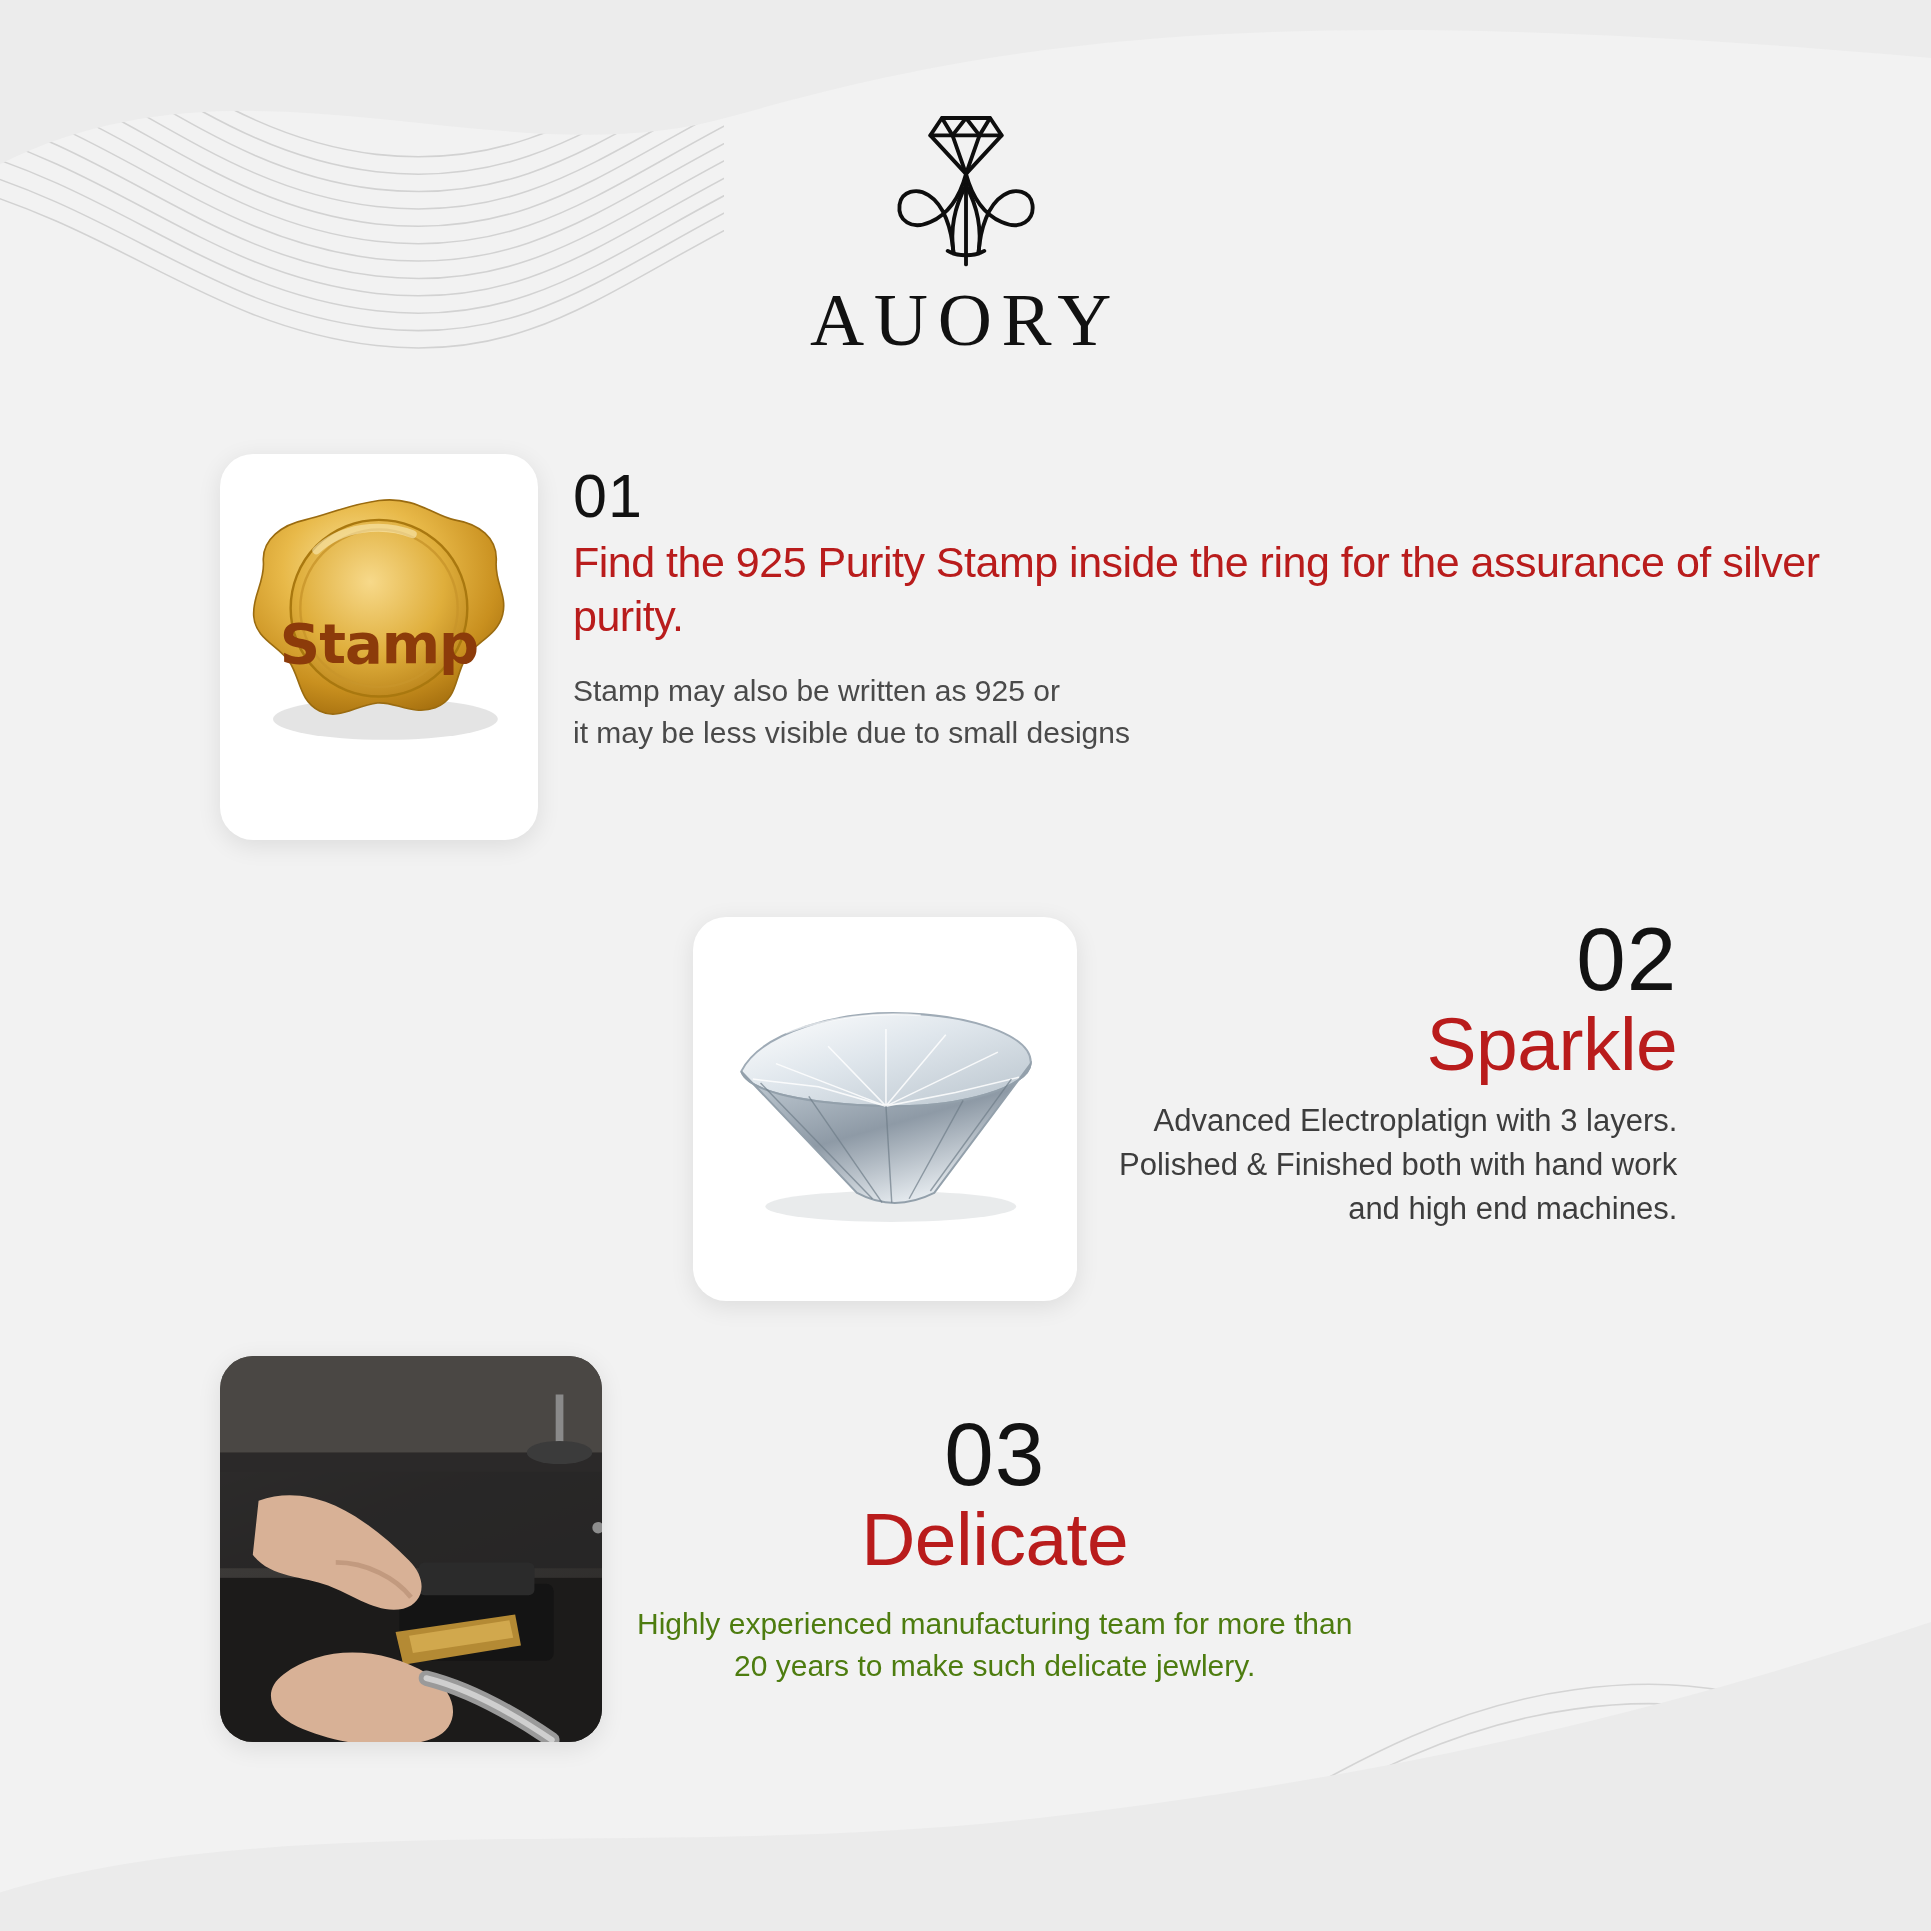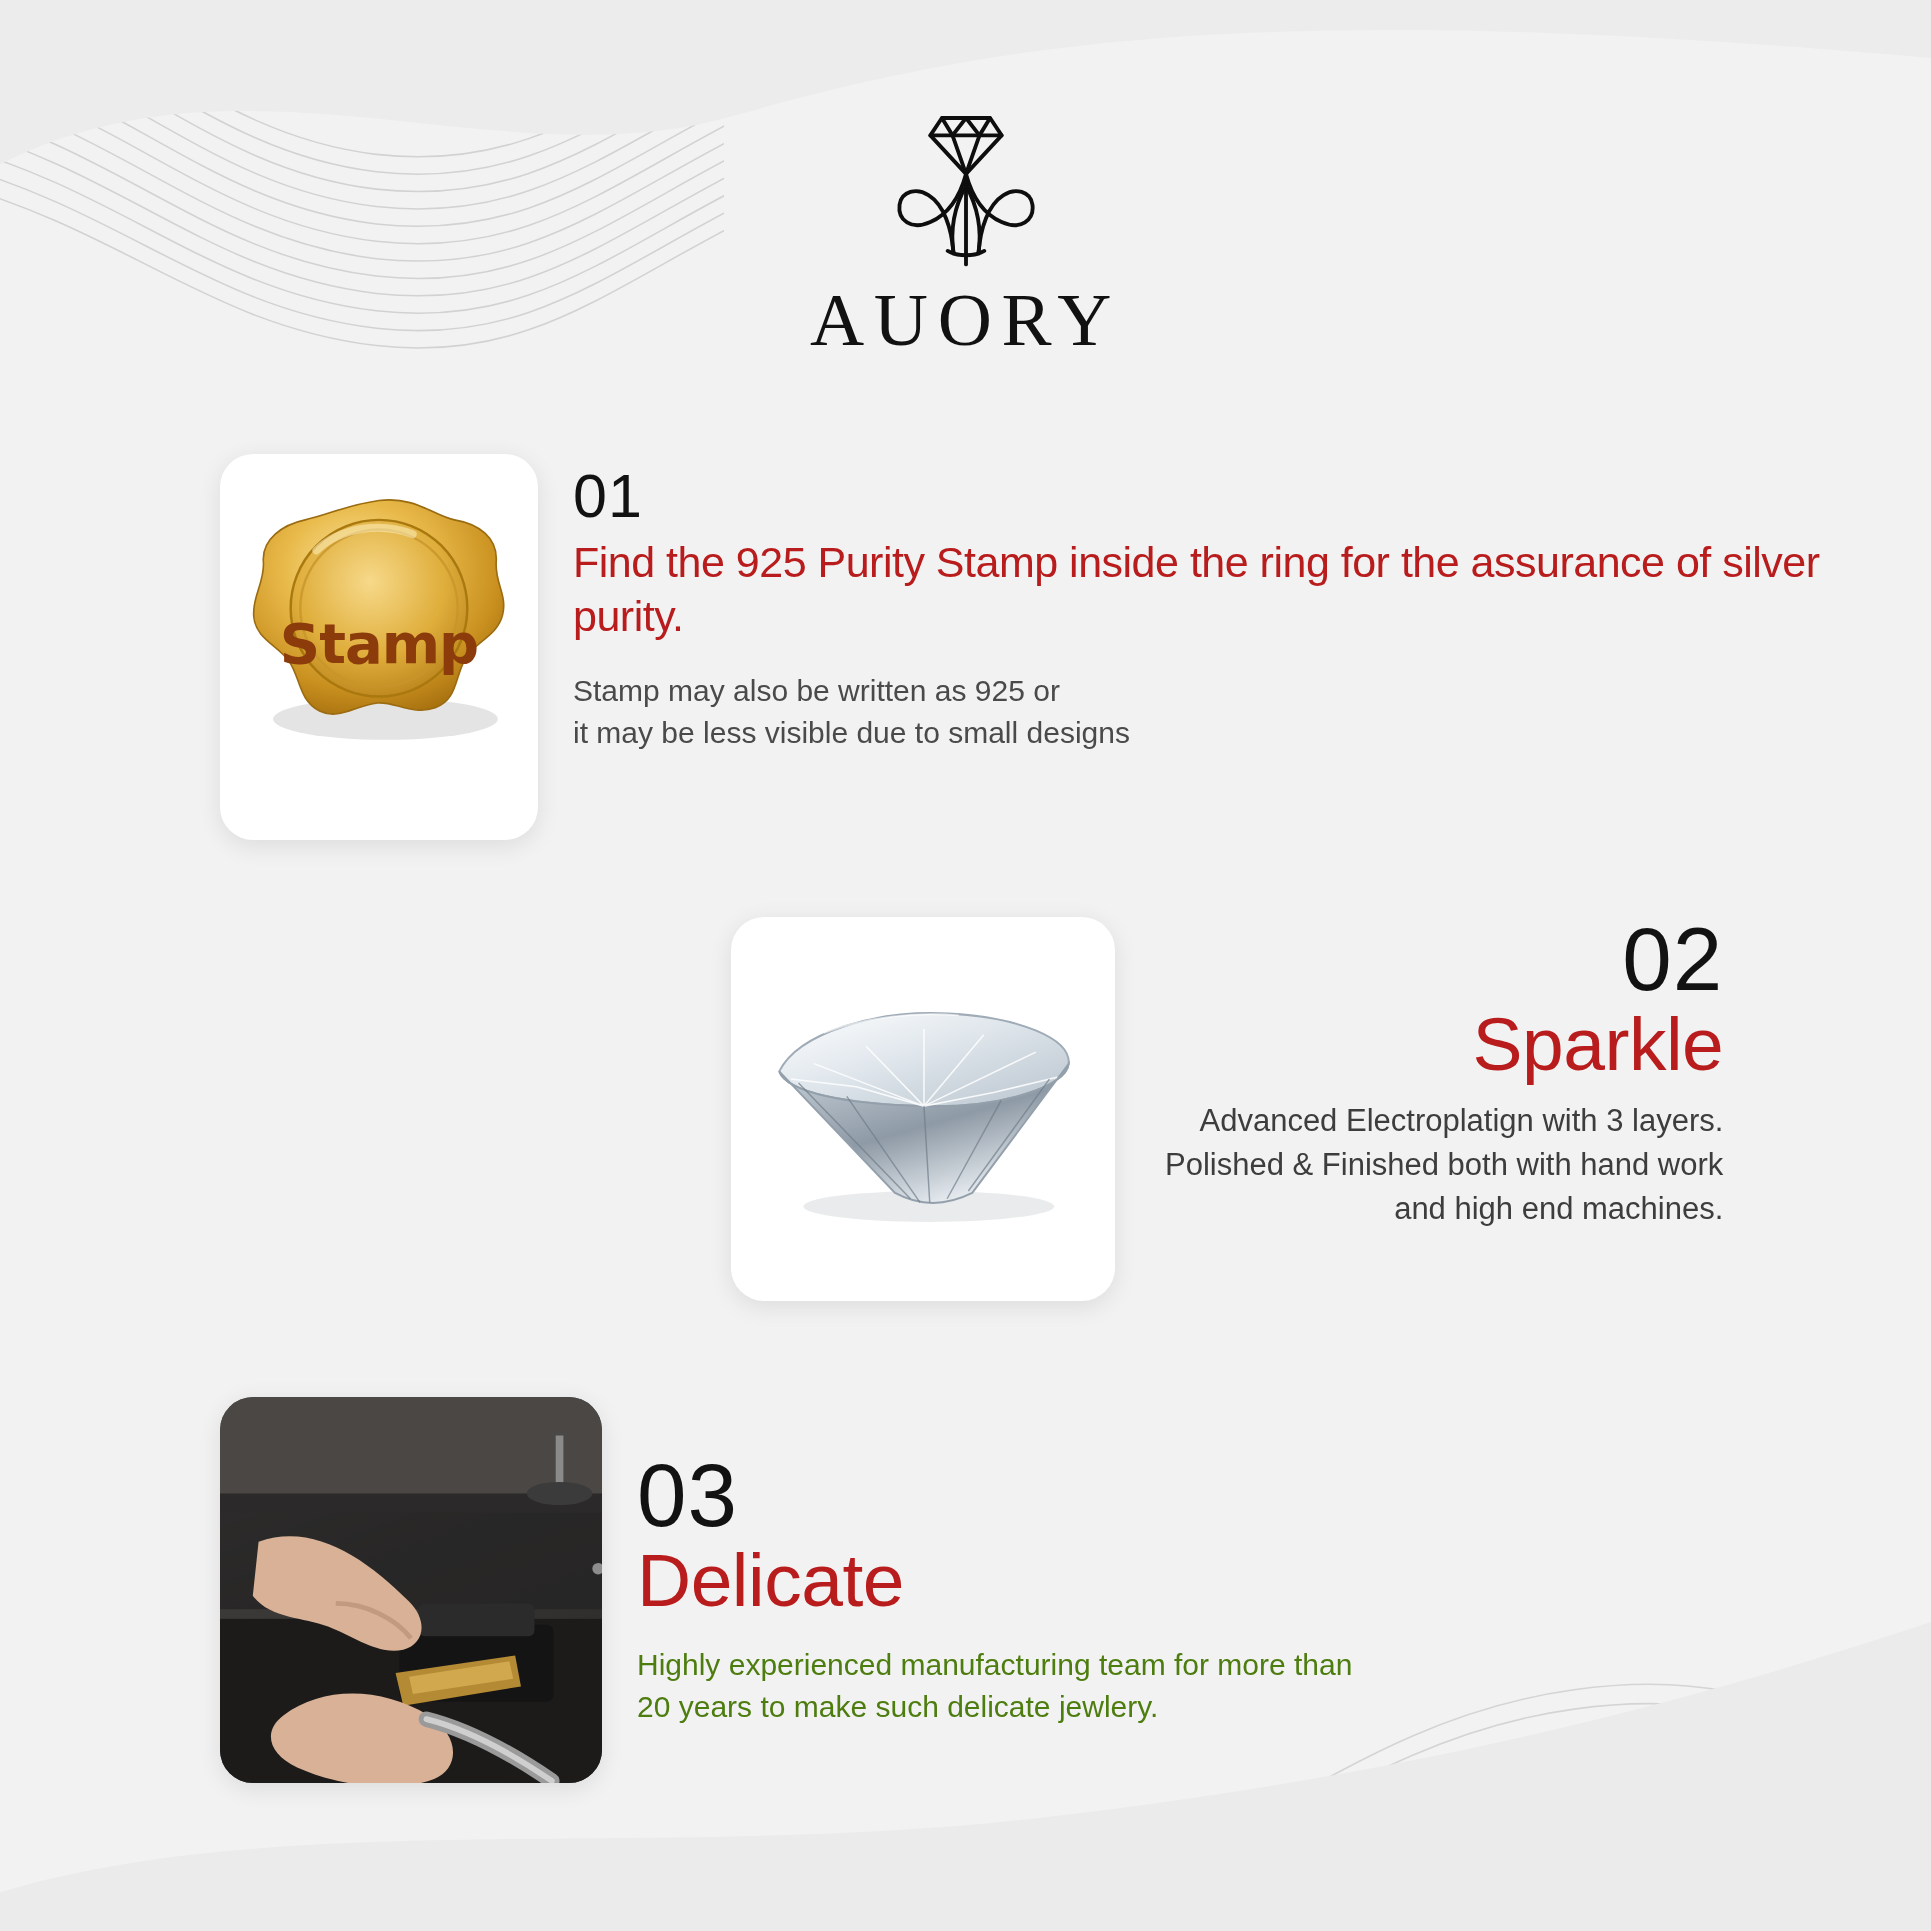--- a/index.html
+++ b/index.html
@@ -98,29 +98,29 @@
   .sub-lines { white-space: pre-line; }
 
   
   #feature-1 { top: 454px; left: 220px; }
   #feature-1 .thumb { width: 318px; height: 386px; }
   #feature-1 .txt { padding-top: 13.5px; }
   #feature-1 .head { font-size: 43px; line-height: 1.26; margin-top: 9.7px; }
   #feature-1 .sub { font-size: 30px; line-height: 1.38; margin-top: 27px; color: #4a4a4a; }
 
   
-  #feature-2 { top: 917px; left: 731px; gap: 8px; }
+  #feature-2 { top: 917px; left: 693px; }
   #feature-2 .thumb { width: 384px; height: 384px; }
   #feature-2 .txt { padding-left: 42px; text-align: right; }
   #feature-2 .num { font-size: 89px; }
   #feature-2 .head { font-size: 75px; margin-top: 3.9px; }
   #feature-2 .sub { font-size: 31px; line-height: 1.42; margin-top: 16px; color: #3d3d3d; }
 
   
-  #feature-3 { top: 1397px; left: 220px; }
+  #feature-3 { top: 1356px; left: 220px; text-align: center; }
   #feature-3 .thumb { width: 382px; height: 386px; }
   #feature-3 .txt { padding-top: 56px; }
   #feature-3 .num { font-size: 89px; }
   #feature-3 .head { font-size: 75px; margin-top: 3.9px; }
   #feature-3 .sub { font-size: 30px; line-height: 1.40; margin-top: 25px; color: #4d7c0f; }
 
   
   .seal-art { position: absolute; inset: 0; }
   .stamp-text {
     position: absolute;

